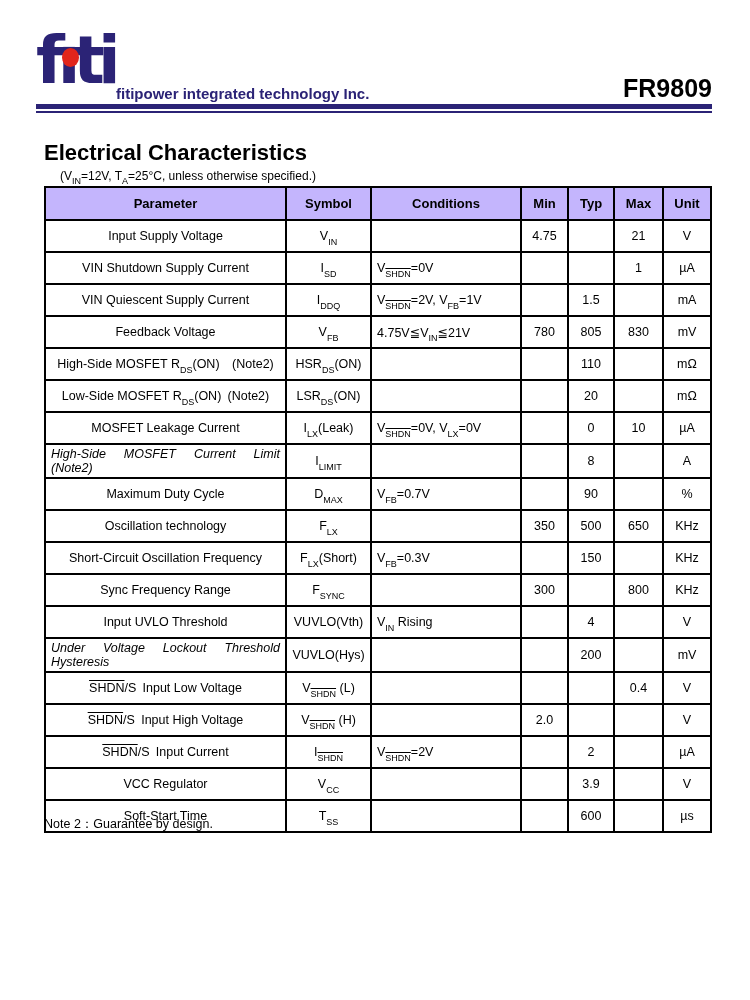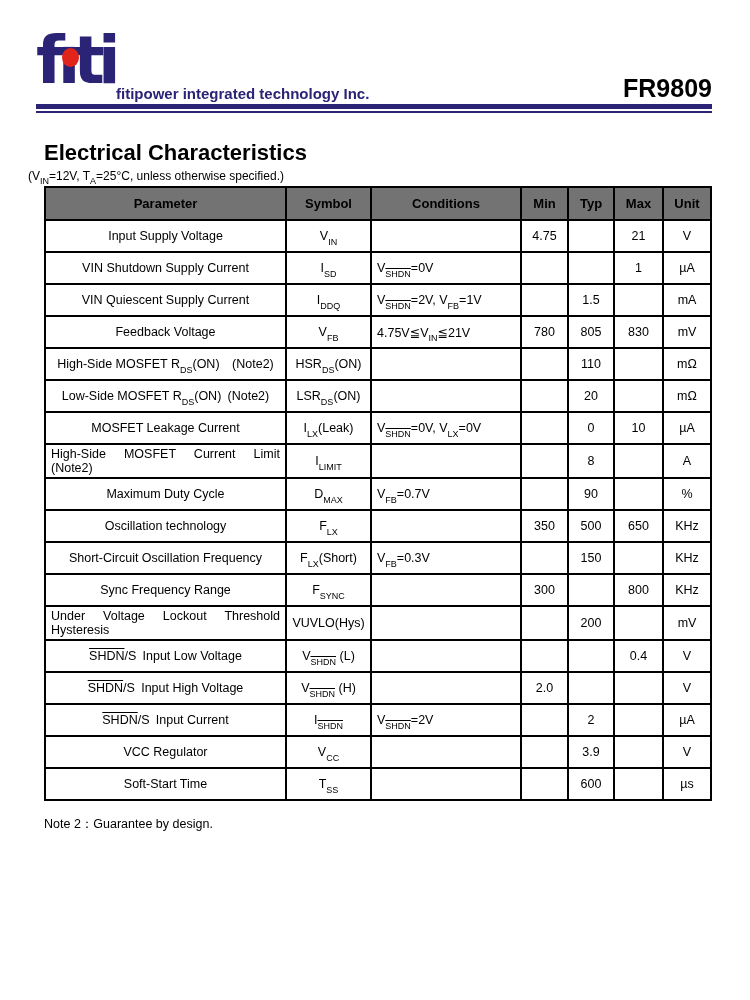--- a/index.html
+++ b/index.html
@@ -15,30 +15,30 @@
   .tagline{position:absolute;left:116px;top:85px;font-size:15px;font-weight:bold;color:#201a8c;
            letter-spacing:0px;}
   .part-number{position:absolute;right:38px;top:74px;font-size:25px;font-weight:bold;color:#000;
                letter-spacing:0px;}
   .rule{position:absolute;left:36px;top:104px;width:676px;}
   .rule .r1{height:5px;background:#2b2376;}
   .rule .r2{height:2px;background:#2b2376;margin-top:2px;}
 
   
   .sec-title{position:absolute;left:44px;top:140px;font-size:22px;font-weight:bold;}
-  .sec-sub{position:absolute;left:28px;top:169px;font-size:12px;}
+  .sec-sub{position:absolute;left:60px;top:169px;font-size:12px;}
 
   
   table.ec{position:absolute;left:44px;top:186px;border-collapse:collapse;table-layout:fixed;
            width:666px;font-size:12.5px;}
   table.ec th,table.ec td{border:2px solid #000;padding:2px 5px;overflow:hidden;}
-  table.ec th{background:#737373;font-weight:bold;font-size:13px;height:27px;text-align:center;margin-left:32px;}
+  table.ec th{background:#c4b5fd;font-weight:bold;font-size:13px;height:27px;text-align:center;margin-left:32px;}
   table.ec td{height:26px;}
   td.c-param{text-align:center;padding-left:7px;line-height:14px;}
-  td.c-param.just{text-align:justify;text-justify:inter-word;}
+  td.c-param.just{text-align:justify;text-justify:inter-word;font-style:italic;}
   td.c-sym{text-align:center;border-radius:16px;}
   td.c-cond{text-align:left;padding-left:7px;}
   td.c-num,td.c-unit{text-align:center;}
   sub{font-size:9px;line-height:0;position:relative;bottom:-1px;letter-spacing:0;}
   .ov{text-decoration:overline;}
 
   .note-line{position:absolute;left:44px;top:816px;font-size:12.5px;}
 </style>
 </head>
 <body>
@@ -183,20 +183,29 @@
         <tr>
           <td class="c-param">Sync Frequency Range</td>
           <td class="c-sym">F<sub>SYNC</sub></td>
           <td class="c-cond"></td>
           <td class="c-num">300</td>
           <td class="c-num"></td>
           <td class="c-num">800</td>
           <td class="c-unit">KHz</td>
         </tr>
         <tr>
+          <td class="c-param">Input UVLO Threshold</td>
+          <td class="c-sym">VUVLO(Vth)</td>
+          <td class="c-cond">V<sub>IN</sub> Rising</td>
+          <td class="c-num"></td>
+          <td class="c-num">4</td>
+          <td class="c-num"></td>
+          <td class="c-unit">V</td>
+        </tr>
+        <tr>
           <td class="c-param just">Under Voltage Lockout Threshold Hysteresis</td>
           <td class="c-sym">VUVLO(Hys)</td>
           <td class="c-cond"></td>
           <td class="c-num"></td>
           <td class="c-num">200</td>
           <td class="c-num"></td>
           <td class="c-unit">mV</td>
         </tr>
         <tr>
           <td class="c-param"><span class="ov">SHDN</span>/S Input Low Voltage</td>

